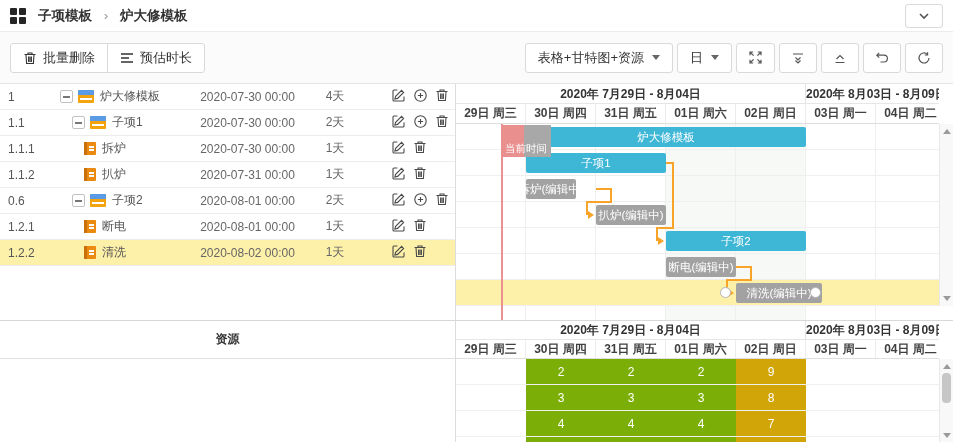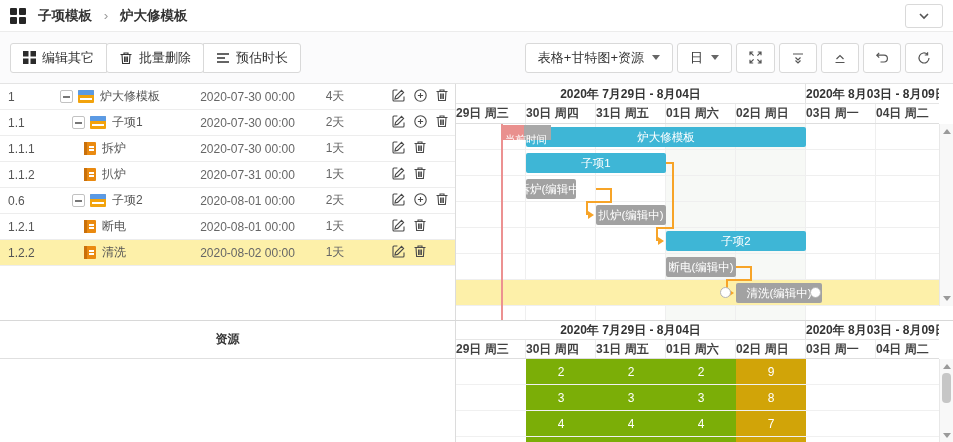--- a/index.html
+++ b/index.html
@@ -57,36 +57,36 @@
   .ico-folder::after { content:""; position:absolute; left:2px; right:2px; top:8px; height:1.5px; background:#fff; }
   .ico-task { width:12px; height:13px; position:relative; margin-right:6px; flex:none; background:#ea8a10; border-radius:1px; }
   .ico-task::before { content:""; position:absolute; left:0; top:0; bottom:0; width:3px; background:#c9700a; }
   .ico-task::after { content:""; position:absolute; left:5px; right:2px; top:4px; height:1.5px; background:#fff; box-shadow:0 3px 0 #fff; }
   .actico { cursor:pointer; display:block; }
   
   .gantt { position:absolute; left:455px; top:0; width:484px; height:236px; border-left:1px solid #dcdcdc; overflow:hidden; }
   .g-weeks { height:20px; display:flex; border-bottom:1px solid #e6e6e6; }
   .g-week { border-right:1px solid #e2e2e2; text-align:center; line-height:20px; font-weight:bold; color:#333; flex:none; overflow:hidden; white-space:nowrap; }
   .g-days { height:20px; display:flex; border-bottom:1px solid #dedede; }
-  .g-day { width:70px; flex:none; line-height:19px; font-weight:bold; color:#404040; border-right:1px solid #ececec; }
+  .g-day { width:70px; flex:none; text-align:center; line-height:19px; font-weight:bold; color:#404040; border-right:1px solid #ececec; }
   .g-body { position:relative; height:182px; }
   .g-col { position:absolute; top:0; height:196px; width:70px; border-right:1px solid #efefef; }
   .g-col.wknd { background:#f7f9f6; }
   .g-rowline { position:absolute; left:0; width:484px; height:26px; border-bottom:1px solid #efefef; }
   .g-selrow { position:absolute; left:0; width:484px; height:26px; background:#fdf0a9; }
   .bar { position:absolute; height:20px; border-radius:2px; color:#fff; font-size:11.5px;
     display:flex; align-items:center; justify-content:center; white-space:nowrap; z-index:2; cursor:pointer; }
   .bar.summary { background:#3eb6d6; }
   .bar.editing { background:#a2a2a2; }
   .lnk { position:absolute; background:#f7a428; z-index:3; }
   .lnk-arrow { position:absolute; width:0; height:0; border-top:4px solid transparent; border-bottom:4px solid transparent;
     border-left:6px solid #f7a428; z-index:3; }
   .handle { position:absolute; width:11px; height:11px; border-radius:50%; background:#fff; border:1px solid #b5b5b5; z-index:4; cursor:pointer; }
   .nowline { position:absolute; top:0; width:2px; height:196px; background:#ec9191; z-index:1; }
-  .nowlabel { position:absolute; top:1px; height:15px; line-height:15px; padding:7px 4px; font-size:10.5px; color:#fff;
+  .nowlabel { position:absolute; top:1px; height:15px; line-height:15px; padding:16px 4px; font-size:10.5px; color:#fff;
     background:linear-gradient(90deg,#e9908e 0 46%,#a8a8a8 46%); z-index:5; white-space:nowrap; }
   
   .vscroll { position:absolute; right:0; width:14px; background:#f8f8f8; border-left:1px solid #e8e8e8; }
   .vs-up,.vs-down { position:absolute; left:3px; width:0; height:0; border-left:4px solid transparent; border-right:4px solid transparent; cursor:pointer; }
   .vs-up { top:5px; border-bottom:5px solid #9a9a9a; }
   .vs-down { bottom:5px; border-top:5px solid #9a9a9a; }
   .vs-thumb { position:absolute; left:2px; width:9px; border-radius:4px; background:#c6c6c6; }
   
   .res-left { position:absolute; left:0; top:0; width:455px; }
   .res-title { height:38px; display:flex; align-items:center; justify-content:center; font-weight:bold; color:#333; border-bottom:1px solid #e0e0e0; }
@@ -124,29 +124,20 @@
       <button class="btn-sm">
         <svg class="tbico" width="12" height="8" viewBox="0 0 12 8">
             <path d="M2 2l4 4 4-4" fill="none" stroke="#555" stroke-width="1.6"></path>
           </svg>
       </button>
     </span>
   </div>
 
   <div class="toolbar">
     <div class="btngroup">
-      <button class="btn">
-        <svg class="tbico" width="13" height="13" viewBox="0 0 13 13">
-            <rect x="0" y="0" width="5.5" height="5.5" fill="#2b2b2b"></rect>
-            <rect x="7.5" y="0" width="5.5" height="5.5" fill="#2b2b2b"></rect>
-            <rect x="0" y="7.5" width="5.5" height="5.5" fill="#2b2b2b"></rect>
-            <rect x="7.5" y="7.5" width="5.5" height="5.5" fill="#2b2b2b"></rect>
-          </svg>
-        <span>编辑其它</span>
-      </button>
       <button class="btn">
         <svg class="tbico" width="14" height="14" viewBox="0 0 14 14">
             <path d="M1.5 3.5h11M5 3.5V2h4v1.5M3 3.5l.6 9h6.8l.6-9M5.6 5.5V11M7 5.5V11M8.4 5.5V11" fill="none" stroke="#333" stroke-width="1.1"></path>
           </svg>
         <span>批量删除</span>
       </button>
       <button class="btn">
         <svg class="tbico" width="14" height="12" viewBox="0 0 14 12">
             <path d="M1 2h12M1 6h8M1 10h12" stroke="#333" stroke-width="1.6"></path>
           </svg>

